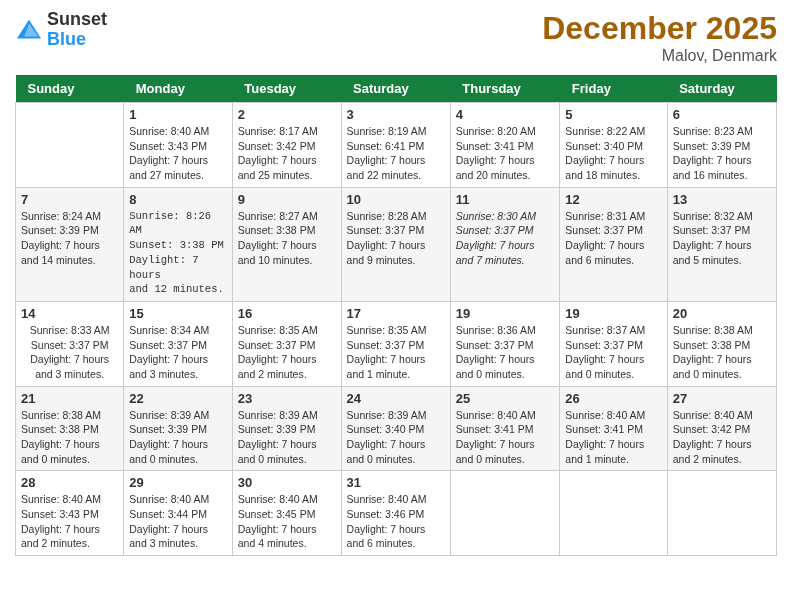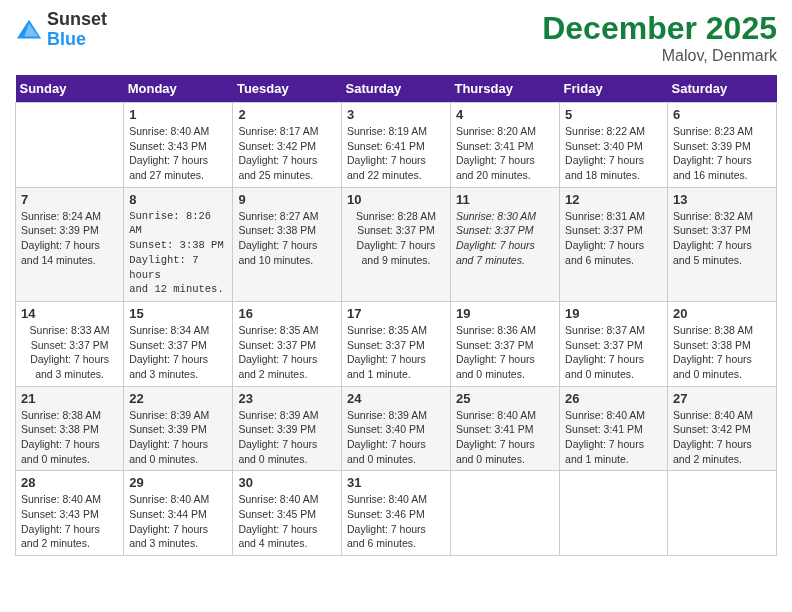--- a/index.html
+++ b/index.html
@@ -34,36 +34,36 @@
       height: 28px;
       margin-right: 4px;
       position: relative;
     }
     .title-block {
       text-align: right;
     }
     .title-block h1 {
       font-size: 32px;
       font-weight: bold;
-      color: #15803d;
+      color: #a16207;
     }
     .title-block h2 {
       font-size: 16px;
       color: #555;
       font-weight: normal;
     }
     table {
       width: 100%;
       border-collapse: collapse;
       font-size: 11px;
     }
     thead tr th {
-      background-color: #4c1d95;
+      background-color: #15803d;
       color: #fff;
-      padding: 6px 4px;
+      padding: 6px 12px;
       text-align: left;
       font-size: 13px;
       font-weight: bold;
     }
     tbody tr td {
       border: 1px solid #ccc;
       vertical-align: top;
       padding: 4px 5px;
       min-height: 70px;
       width: 113px;
@@ -187,21 +187,21 @@
         </td>
         <td>
           <span class="day-number">9</span>
           <div class="cell-content" style="white-space: pre-line;">Sunrise: 8:27 AM
 Sunset: 3:38 PM
 Daylight: 7 hours
 and 10 minutes.</div>
         </td>
         <td>
           <span class="day-number">10</span>
-          <div class="cell-content" style="white-space: pre-line; text-align: center;">Sunrise: 8:28 AM
+          <div class="cell-content" style="white-space: pre-line;">Sunrise: 8:28 AM
 Sunset: 3:37 PM
 Daylight: 7 hours
 and 9 minutes.</div>
         </td>
         <td>
           <span class="day-number">11</span>
           <div class="cell-content" style="white-space: pre-line; font-style: italic;">Sunrise: 8:30 AM
 Sunset: 3:37 PM
 Daylight: 7 hours
 and 7 minutes.</div>

